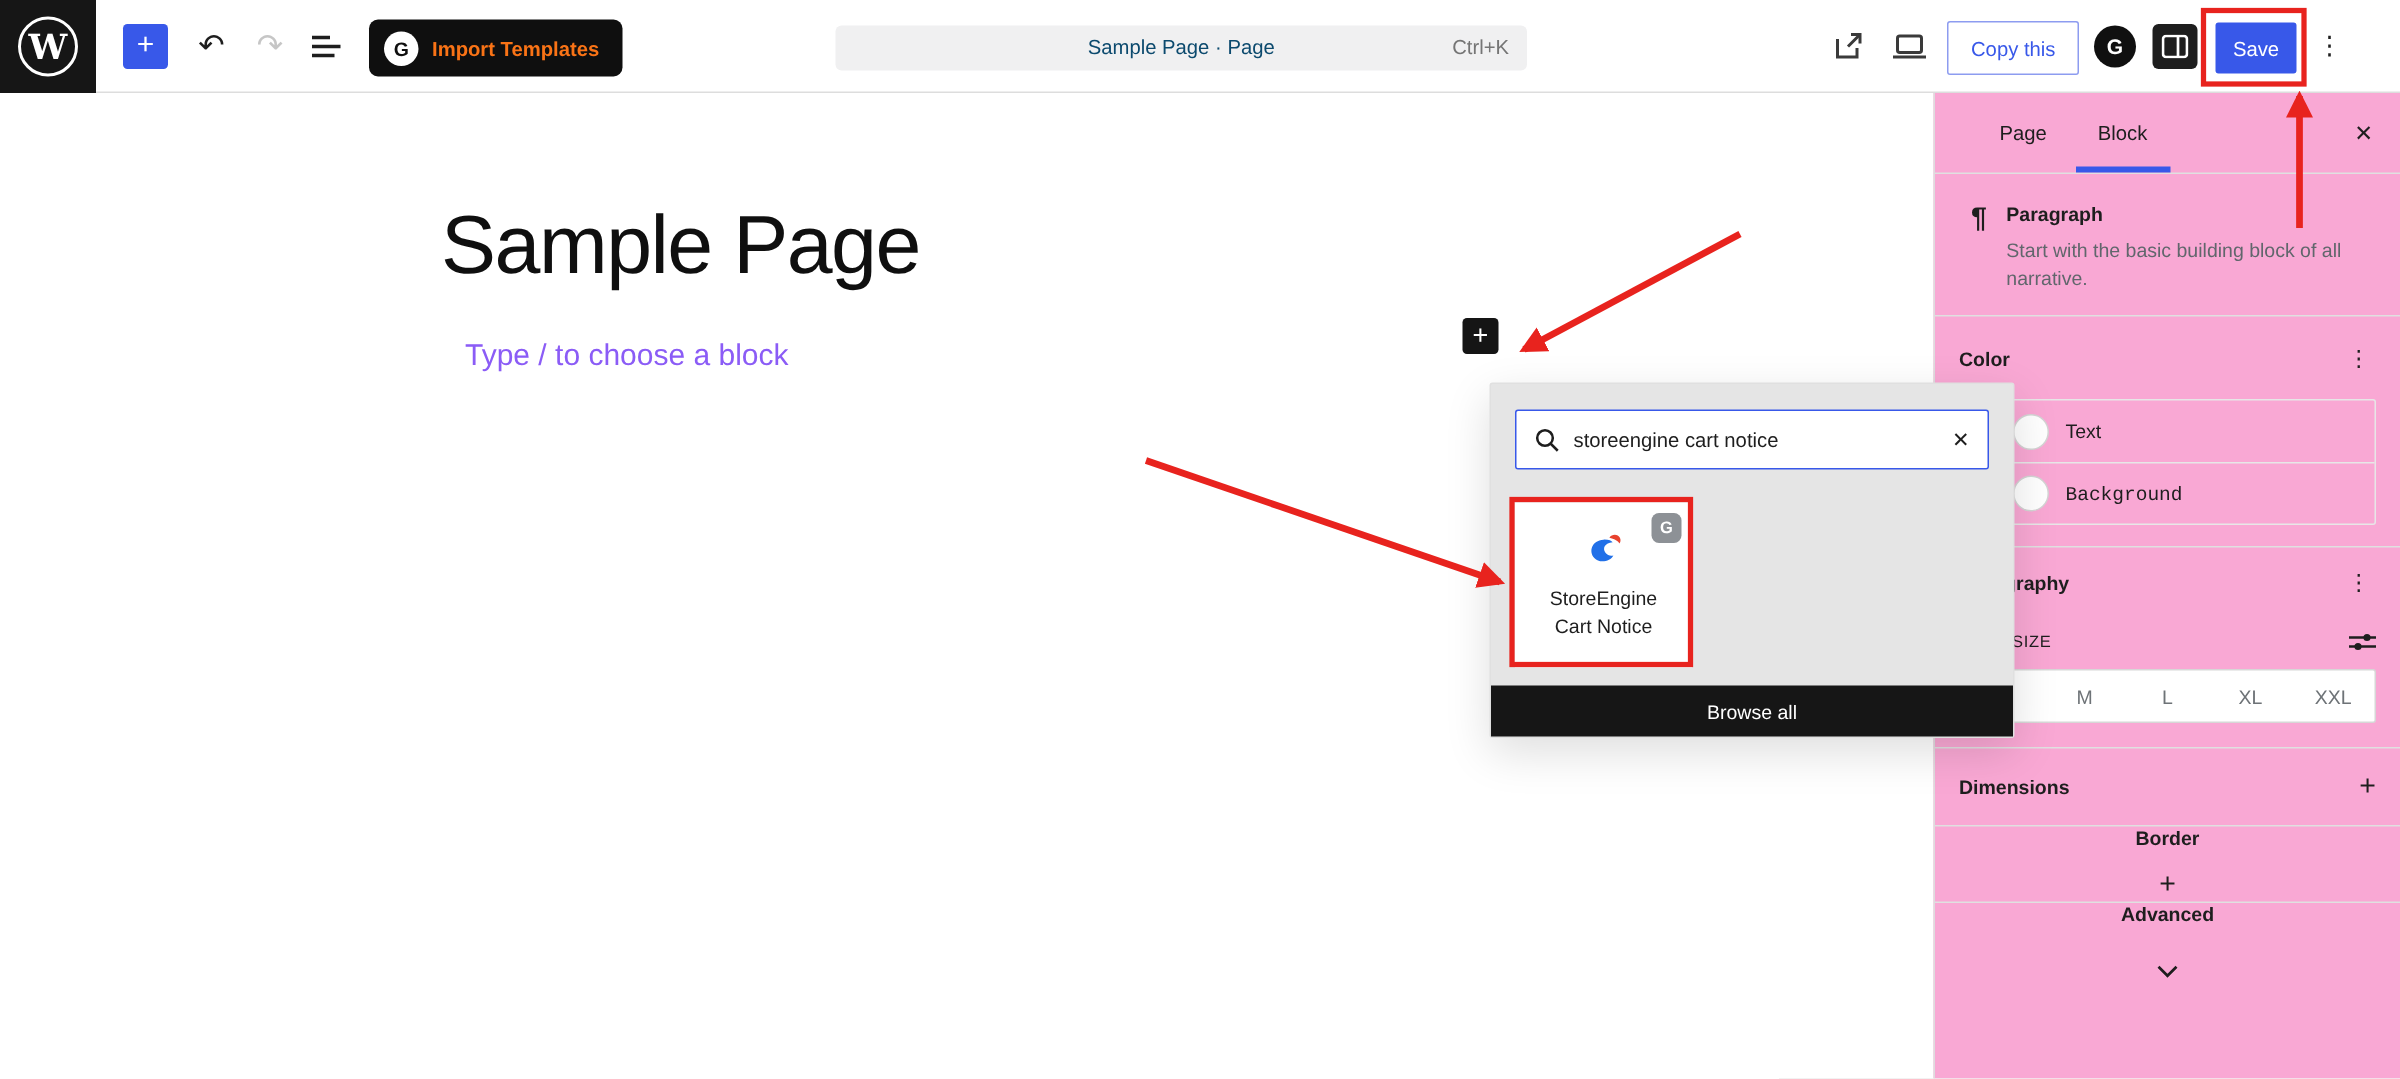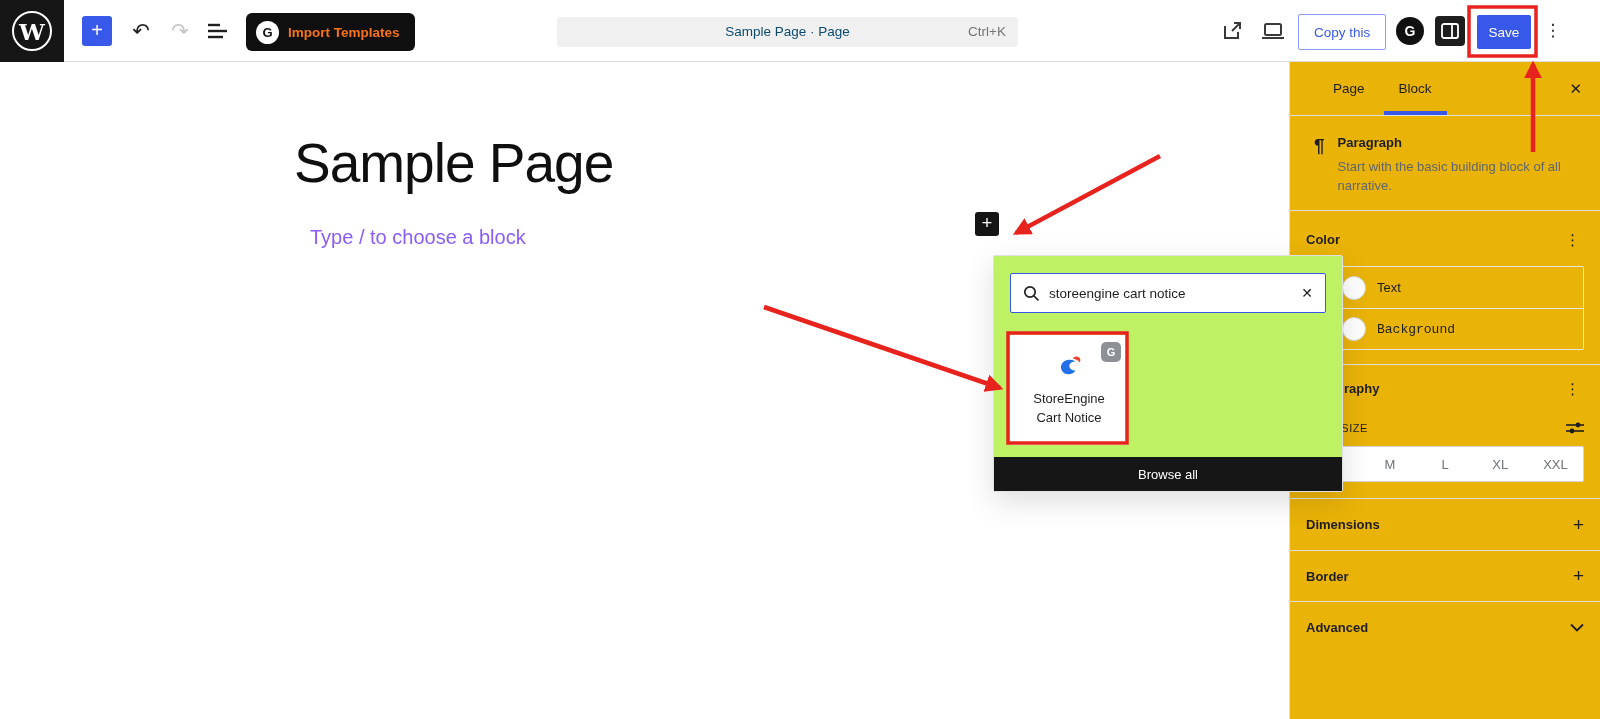--- a/index.html
+++ b/index.html
@@ -39,38 +39,38 @@
   .tb-kebab { position:absolute; left:1544px; top:19px; width:18px; height:24px; font-size:17px; color:#1e1e1e;
               text-align:center; line-height:24px; letter-spacing:0; }
 
   
   .page-title { position:absolute; left:294px; top:131px; font-size:55px; color:#0f0f0f; letter-spacing:-1px; }
   .block-placeholder { position:absolute; left:310px; top:226px; font-size:20px; color:#8b5cf6; }
   .ins-plus { position:absolute; left:975px; top:212px; width:24px; height:24px; background:#151515; border-radius:3px;
               color:#fff; font-size:18px; line-height:22px; text-align:center; z-index:15; }
 
   
-  .popup { position:absolute; left:993px; top:255px; width:350px; height:237px; background:#bef264; border:1px solid #e0e0e0;
+  .popup { position:absolute; left:993px; top:255px; width:350px; height:237px; background:#e5e5e5; border:1px solid #e0e0e0;
            border-radius:2px; box-shadow:0 10px 30px rgba(0,0,0,.13); z-index:30; }
   .search-box { position:absolute; left:16px; top:17px; width:316px; height:40px; border:1.5px solid #3858e9; border-radius:2px;
                 display:flex; align-items:center; padding:0 12px; gap:9px; background:#fff; }
   .search-text { flex:1; font-size:13.5px; color:#1e1e1e; white-space:nowrap; overflow:hidden; }
   .miss { text-decoration:underline; text-decoration-style:wavy; text-decoration-color:#e23b2e; text-decoration-thickness:1px; text-underline-offset:3px; }
   .clear-x { font-size:14px; color:#1e1e1e; }
   .block-tile { position:absolute; left:16px; top:79px; width:118px; height:110px; background:#fff;
                 display:flex; flex-direction:column; align-items:center; }
   .tile-badge { position:absolute; right:7px; top:7px; width:20px; height:20px; background:#8d9196; border-radius:5px;
                 color:#fff; font-size:11px; font-weight:700; display:flex; align-items:center; justify-content:center; }
   .tile-logo { margin-top:16px; width:28px; height:28px; }
   .tile-label { margin-top:11px; font-size:13px; color:#1e1e1e; line-height:1.45; text-align:center; }
   .browse-bar { position:absolute; left:0; right:0; bottom:0; height:34px; background:#161616; color:#fff; font-size:13px;
                 font-weight:500; display:flex; align-items:center; justify-content:center; }
 
   
-  .sidebar { position:absolute; left:1289px; top:62px; width:311px; height:657px; background:#eab308; border-left:1px solid #dddddd; z-index:10; }
+  .sidebar { position:absolute; left:1289px; top:62px; width:311px; height:657px; background:#f9a8d4; border-left:1px solid #dddddd; z-index:10; }
   .sb-header { height:54px; border-bottom:1px solid #e0e0e0; position:relative; display:flex; padding-left:26px; }
   .sb-tab { position:relative; padding:0 17px; display:flex; align-items:center; font-size:13.5px; color:#1e1e1e; }
   .sb-tab.active::after { content:""; position:absolute; left:2px; right:2px; bottom:0; height:4px; background:#3858e9; }
   .sb-close { position:absolute; right:14px; top:0; height:54px; display:flex; align-items:center; font-size:15px; color:#1e1e1e; padding:0 4px; }
 
   .sb-card { height:95px; border-bottom:1px solid #e0e0e0; padding:19px 16px 0 24px; display:flex; gap:13px; }
   .pilcrow { font-size:19px; color:#1e1e1e; font-weight:700; line-height:1; margin-top:1px; }
   .card-title { font-size:13px; font-weight:700; color:#1e1e1e; }
   .card-desc { margin-top:8px; font-size:13px; color:#61666c; line-height:1.45; width:228px; }
 
@@ -84,21 +84,21 @@
   .color-row + .color-row { border-top:1px solid #e7e7e7;font-family:Liberation Mono, monospace; }
   .swatch { width:24px; height:24px; border-radius:50%; border:1px solid #d4d4d4; background:#fff; flex:0 0 auto; }
 
   .sb-typo { height:134px; border-bottom:1px solid #e0e0e0; padding:14px 16px 0; }
   .fs-row { margin-top:23px; display:flex; justify-content:space-between; align-items:center; }
   .fs-label { font-size:11px; font-weight:500; letter-spacing:.5px; color:#1e1e1e; }
   .fs-control { margin-top:11px; height:36px; border:1px solid #d7d7d7; border-radius:2px; display:flex; background:#fff; }
   .fs-cell { flex:1; display:flex; align-items:center; justify-content:center; font-size:13px; color:#6e7377; }
 
   .sb-panel { height:51px; display:flex; justify-content:space-between; align-items:center; padding:0 16px; }
-  .sb-panel + .sb-panel { border-top:1px solid #e0e0e0; }
+  .sb-panel + .sb-panel { border-top:1px solid #e0e0e0;flex-direction:column; }
   .panel-label { font-size:13px; font-weight:600; color:#1e1e1e; }
   .panel-plus { font-size:19px; font-weight:400; color:#1e1e1e; }
 
   
   .annot { position:absolute; left:0; top:0; z-index:50; pointer-events:none; }
   .annot rect { fill:none; stroke:#e8231e; stroke-width:3.5px; }
   .annot line { stroke:#e8231e; stroke-width:4.5px; }
 
   svg.icon { display:block; }
 </style>

